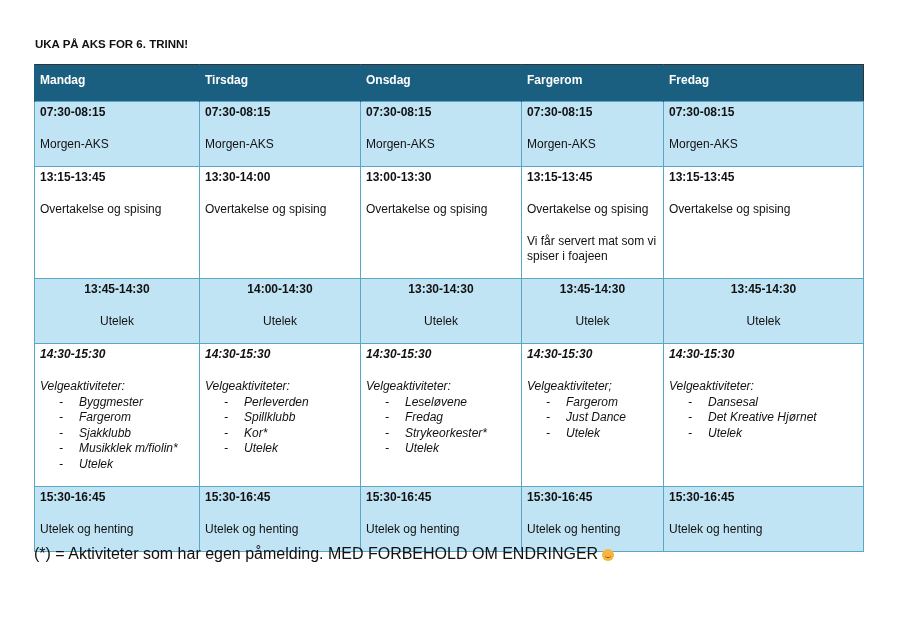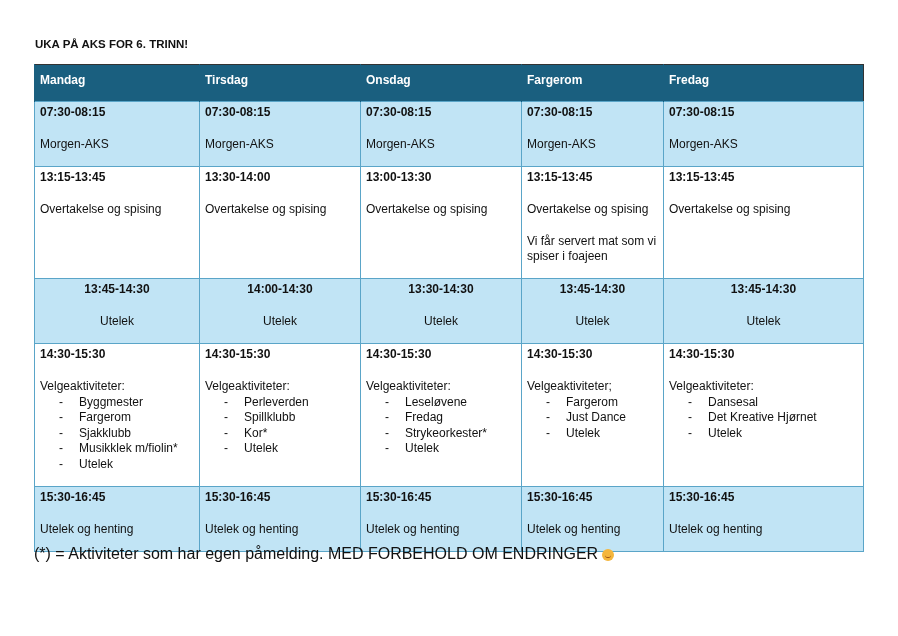--- a/index.html
+++ b/index.html
@@ -18,21 +18,21 @@
   .time { font-weight:bold; display:block; height:16px; }
   .gap { display:block; height:16px; }
   .activity { display:block; }
   .note { display:block; margin-top:16px; }
   ul.acts { list-style:none; margin:0; padding:0; }
   ul.acts li { position:relative; padding-left:39px; }
   ul.acts li::before { content:"-"; position:absolute; left:19px; }
   .r1 td { height:61px; }
   .r2 td { height:108px; }
   .r3 td { height:61px;text-align:center; }
-  .r4 td { height:139px; }
+  .r4 td { height:139px;font-style:italic; }
   .r5 td { height:61px; }
   .footer { position:absolute; left:34px; top:545px; font-size:16px; }
   .smile { display:inline-block; width:12px; height:12px; border-radius:50%; background:#f4b63d; vertical-align:-2px; margin-left:4px; position:relative; }
   .smile::after { content:""; position:absolute; left:3px; top:5px; width:6px; height:3px; border-bottom:1.5px solid #9a4b10; border-radius:0 0 6px 6px; }
 </style>
 </head>
 <body>
 
 <div class="title">UKA PÅ AKS FOR 6. TRINN!</div>
 

